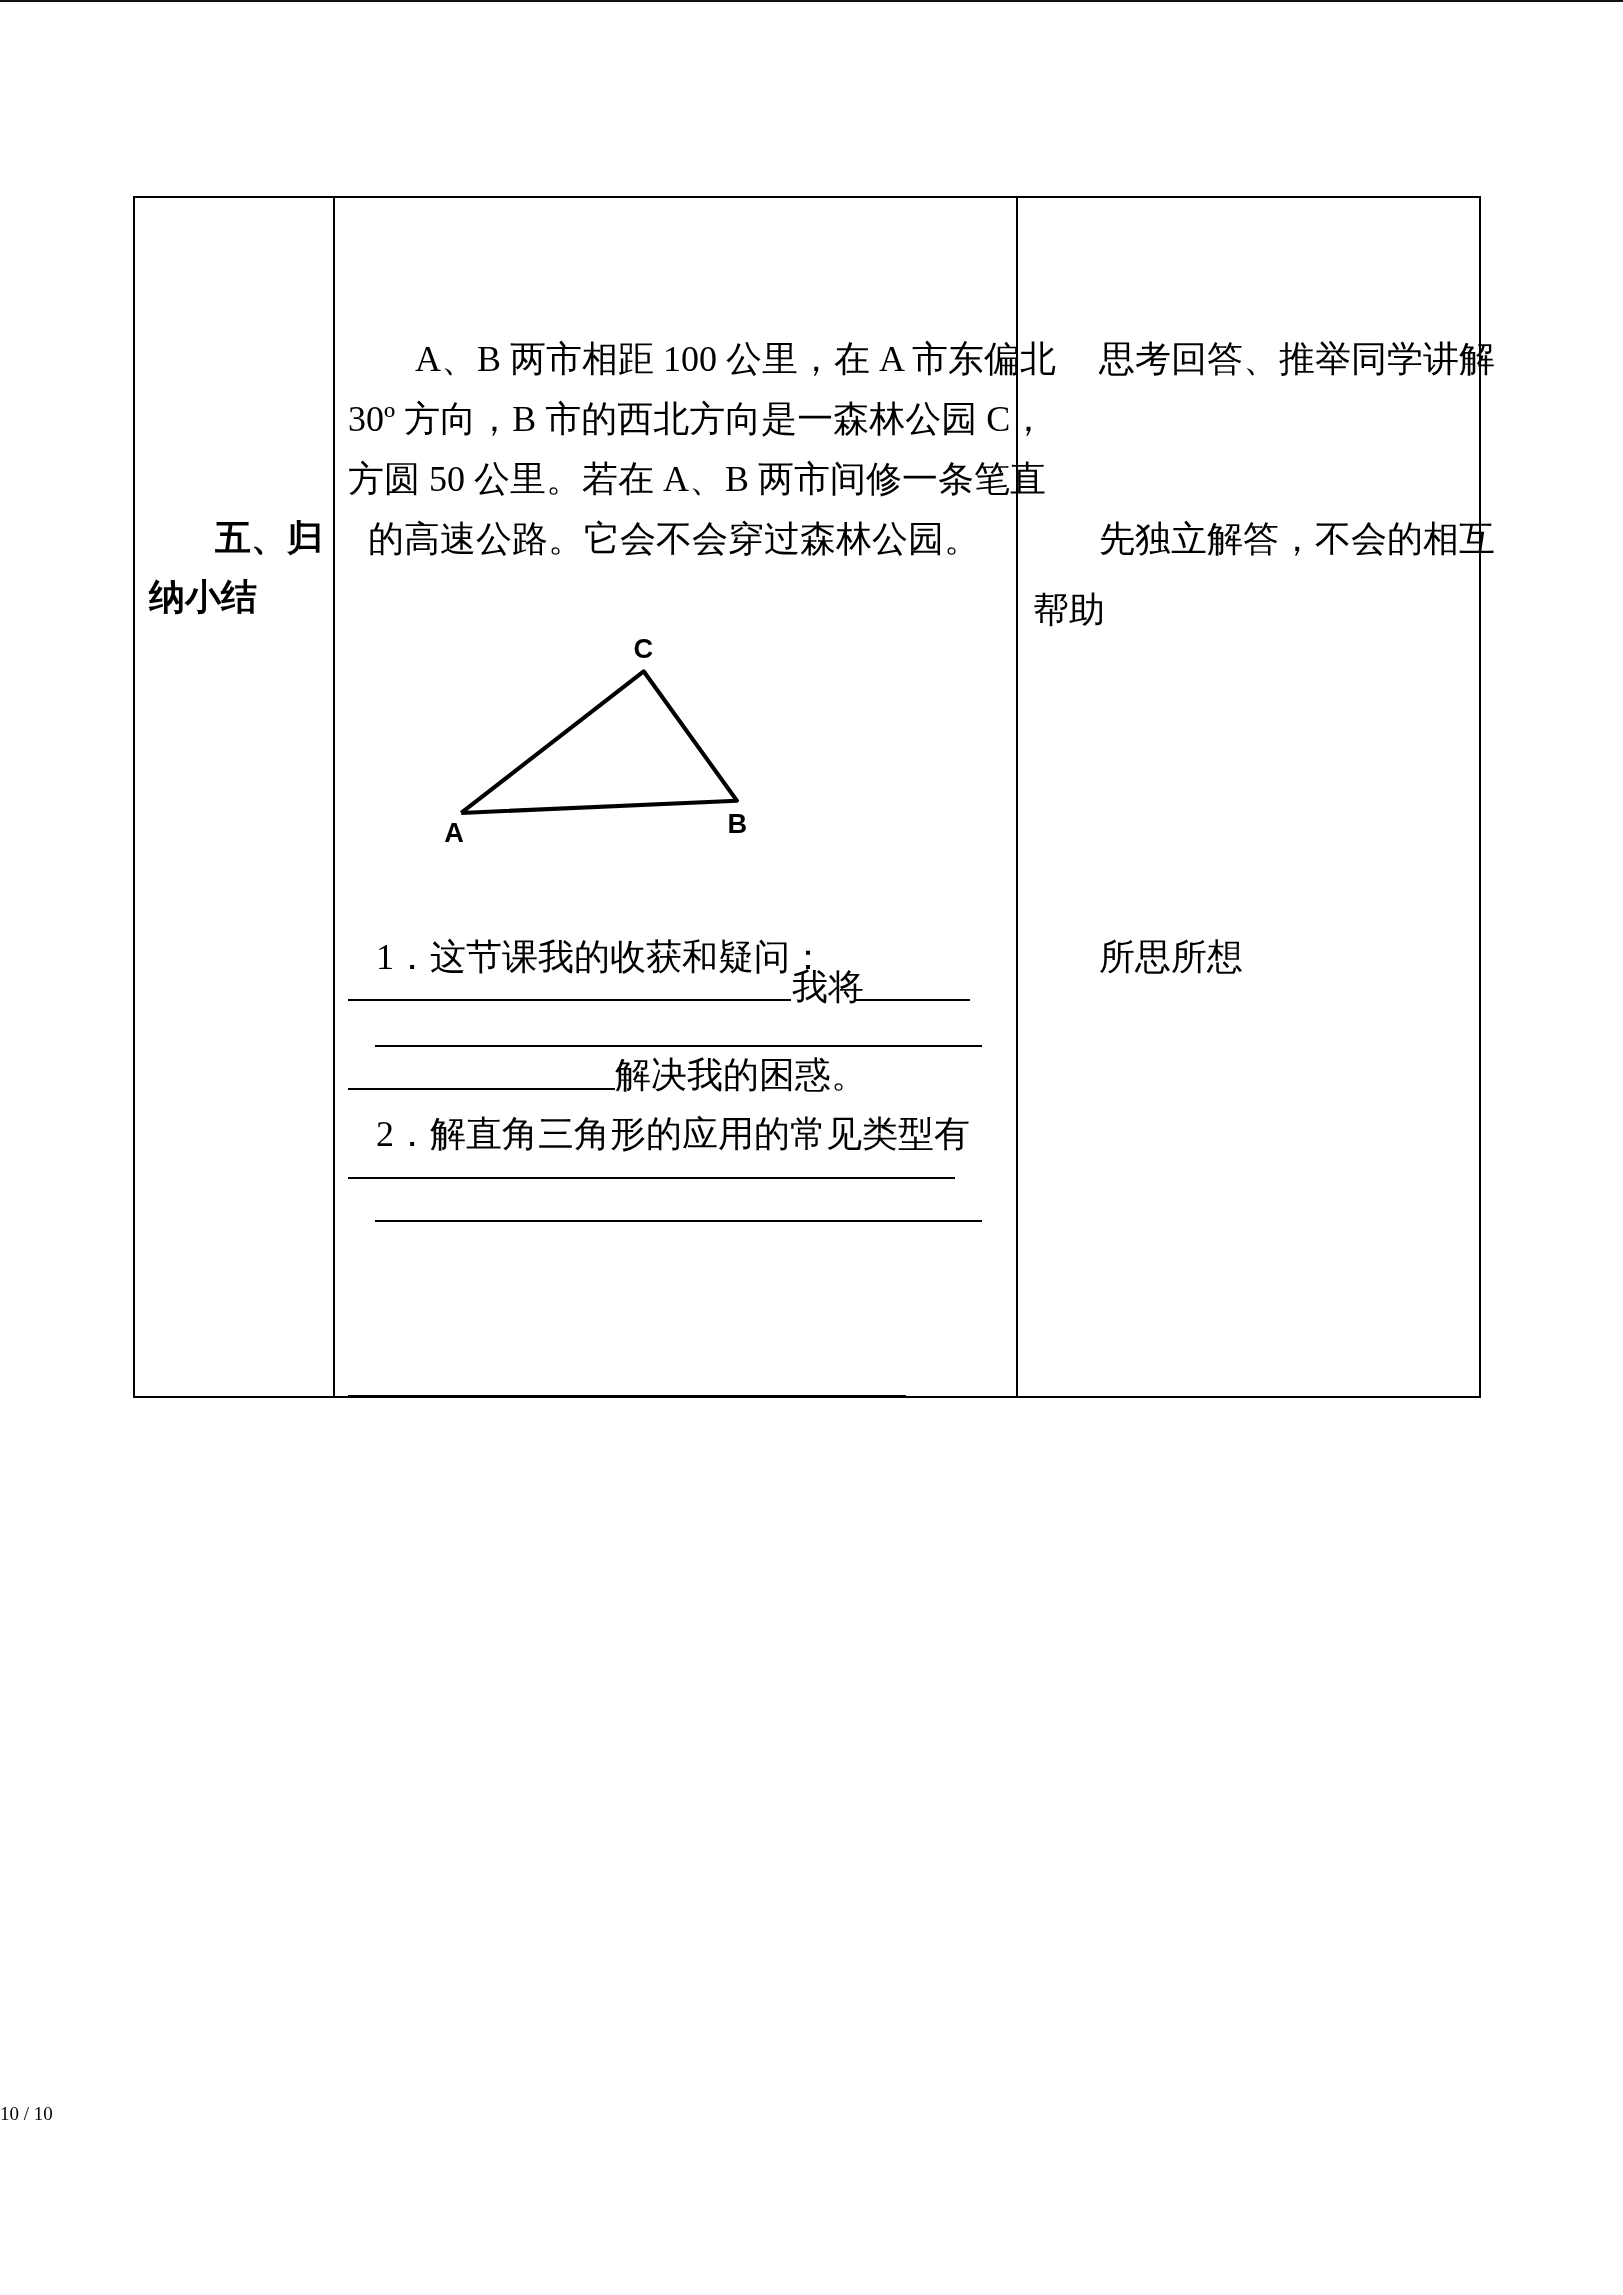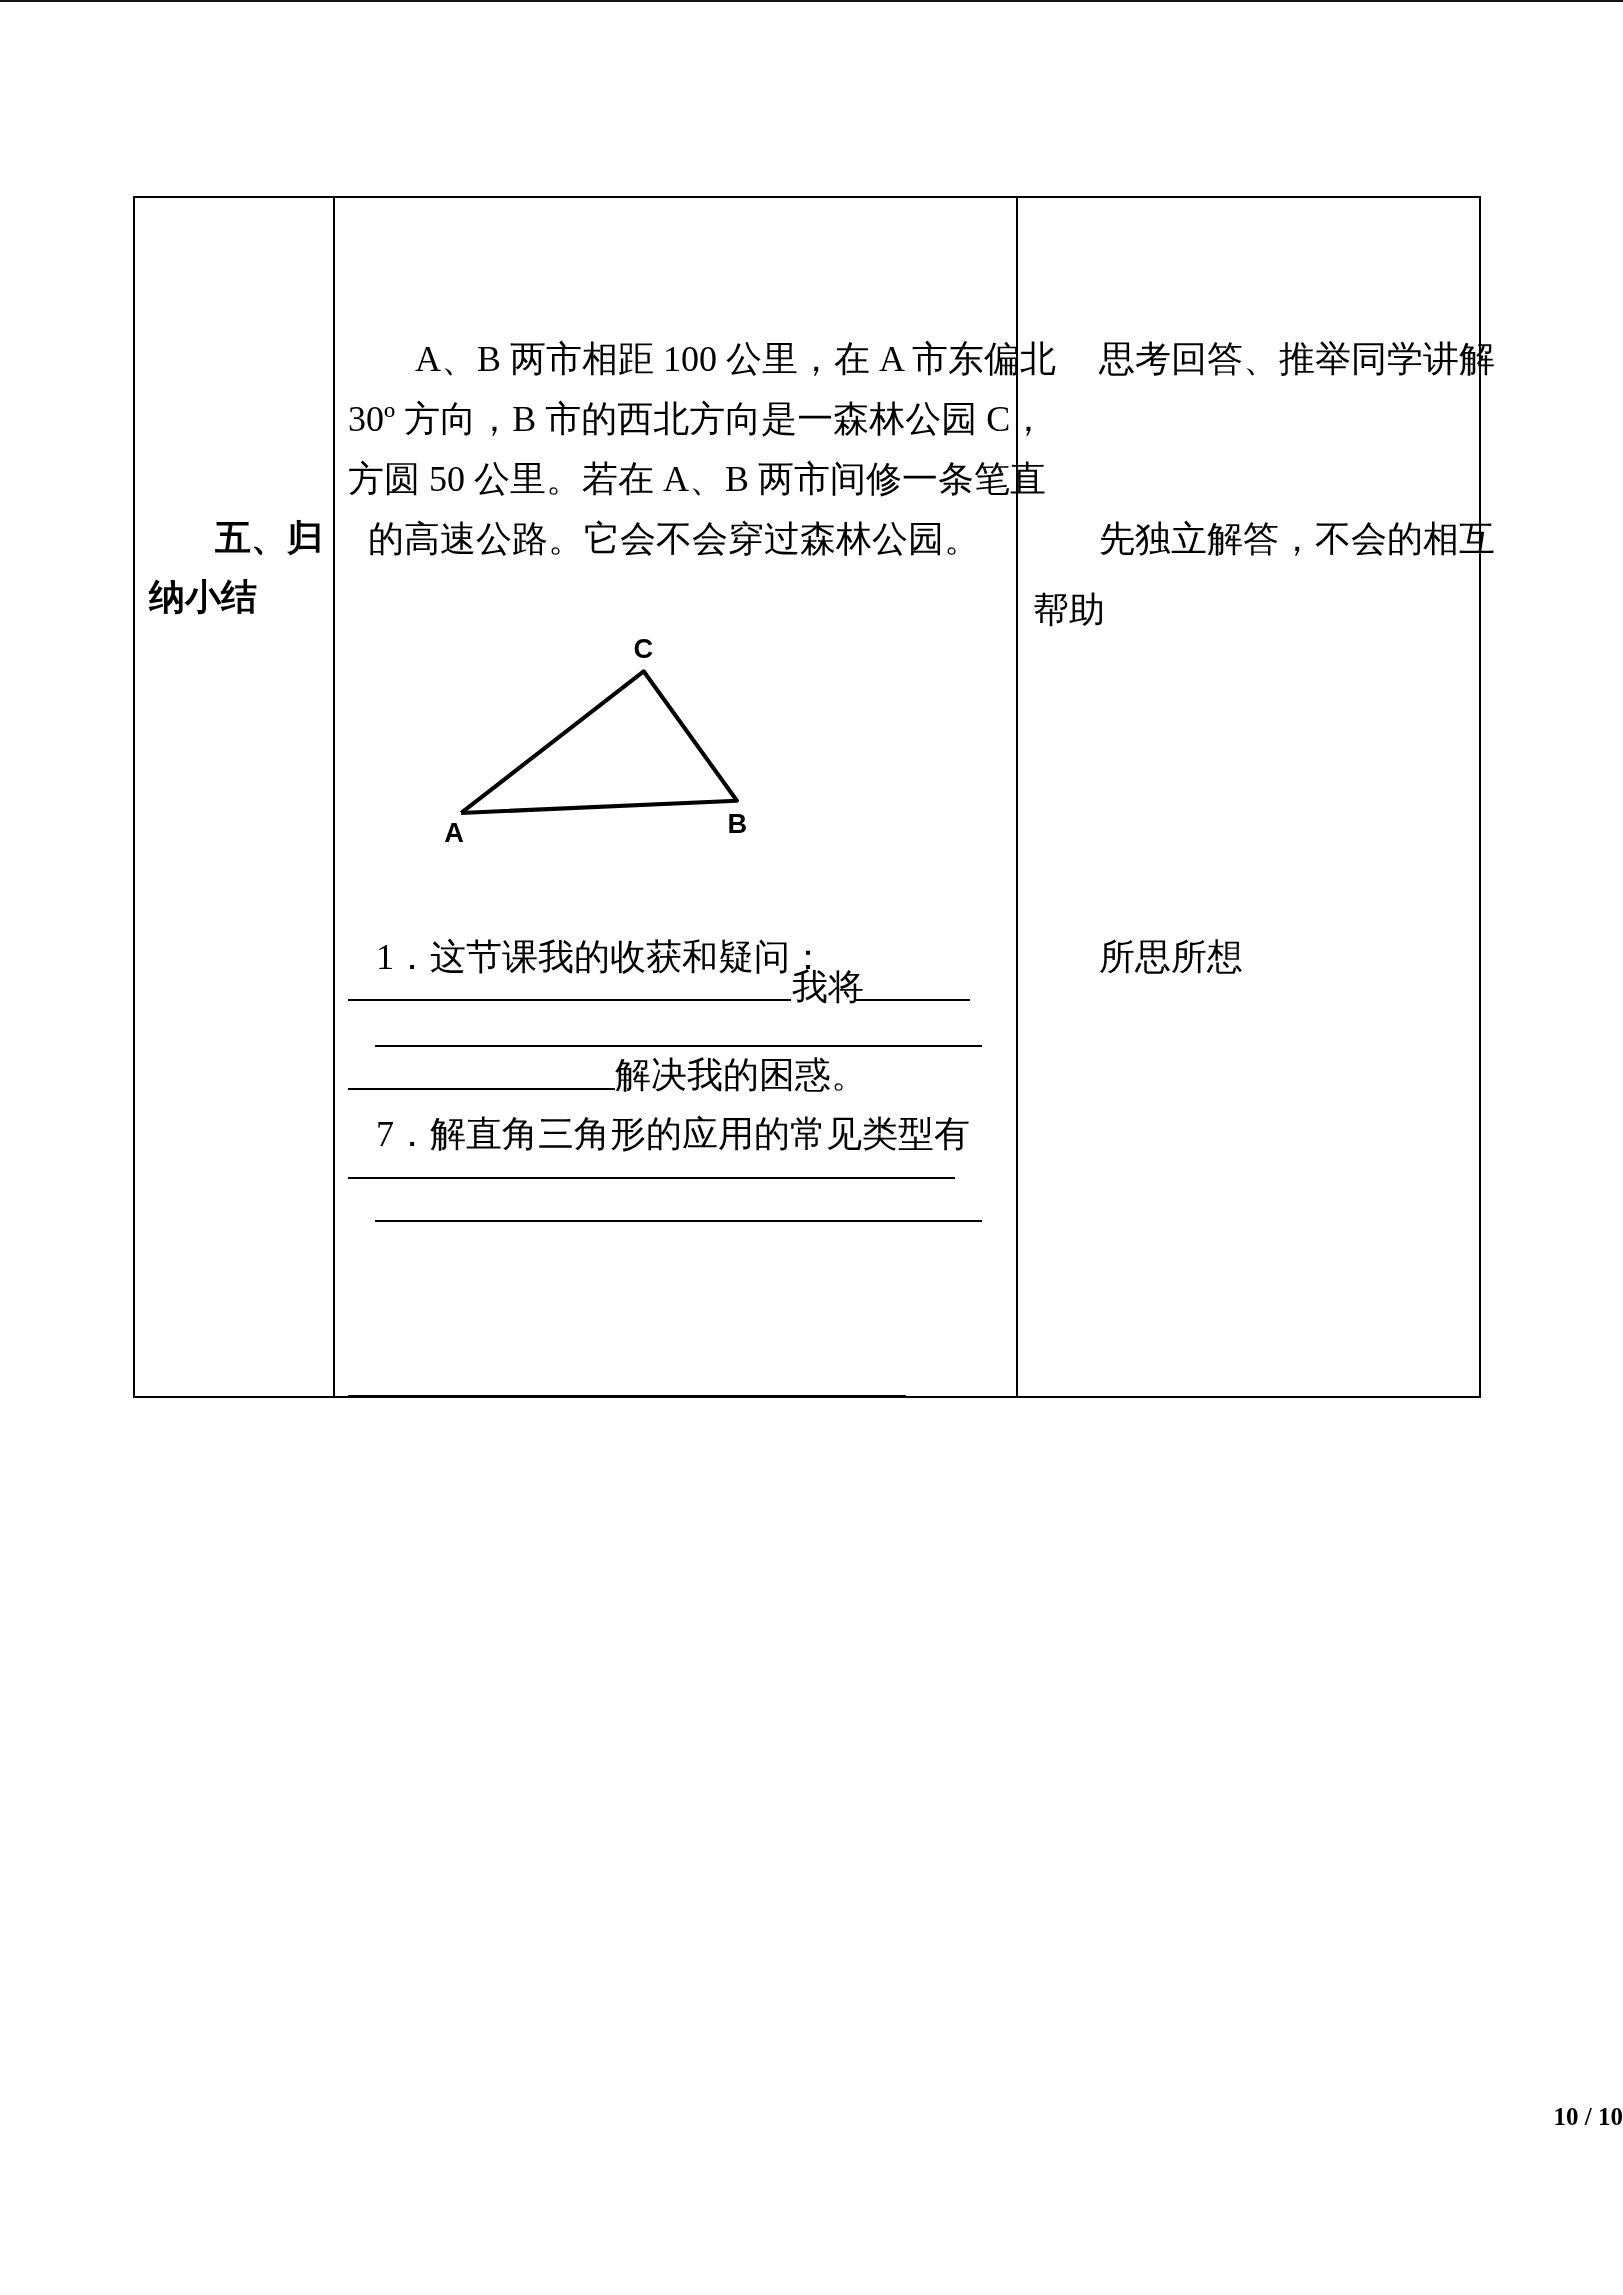--- a/index.html
+++ b/index.html
@@ -5,22 +5,22 @@
   html, body { margin:0; padding:0; background:#ffffff; }
   body { width:1623px; height:2295px; position:relative; overflow:hidden;
          font-family:"Liberation Serif", "DejaVu Serif", serif; color:#000; }
   .topline { position:absolute; left:0; top:0; width:1623px; height:2px; background:#111; }
   .tbl { position:absolute; left:133px; top:196px; width:1348px; height:1202px;
          border:2px solid #000; box-sizing:border-box; }
   .vdiv { position:absolute; top:0; bottom:0; width:2px; background:#000; }
   .txt { position:absolute; font-size:36px; line-height:60px; white-space:nowrap; }
   .bold { font-weight:bold; }
   .blank { position:absolute; height:2px; background:#000; }
-  .footer { position:absolute; left:0; width:1623px; top:2103px; text-align:right;
-            font-size:25px; font-weight:bold; }
+  .footer { position:absolute; left:0; width:1623px; top:2103px; text-align:left;
+            font-size:19px; font-weight:normal; }
   svg.tri { position:absolute; left:436px; top:620px; }
 </style>
 </head>
 <body>
 
 <div class="topline"></div>
 
 <div class="tbl">
   <div class="vdiv" style="left:198px;"></div>
   <div class="vdiv" style="left:881px;"></div>
@@ -45,21 +45,21 @@
 
 <div class="blank" style="left:348px; top:999px; width:443px;"></div>
 <div class="txt" style="left:792px; top:957px;">我将</div>
 <div class="blank" style="left:854px; top:999px; width:116px;"></div>
 
 <div class="blank" style="left:375px; top:1045px; width:607px;"></div>
 
 <div class="blank" style="left:348px; top:1088px; width:267px;"></div>
 <div class="txt" style="left:615px; top:1045px;">解决我的困惑。</div>
 
-<div class="txt" style="left:376px; top:1104px;">7．解直角三角形的应用的常见类型有</div>
+<div class="txt" style="left:376px; top:1104px;">2．解直角三角形的应用的常见类型有</div>
 
 <div class="blank" style="left:348px; top:1177px; width:607px;"></div>
 <div class="blank" style="left:375px; top:1220px; width:607px;"></div>
 <div class="blank" style="left:348px; top:1395px; width:558px; height:3.4px;"></div>
 
 <div class="txt" style="left:1099px; top:329px;">思考回答、推举同学讲解</div>
 <div class="txt" style="left:1099px; top:509px;">先独立解答，不会的相互</div>
 <div class="txt" style="left:1033px; top:580px;">帮助</div>
 <div class="txt" style="left:1099px; top:927px;">所思所想</div>
 

